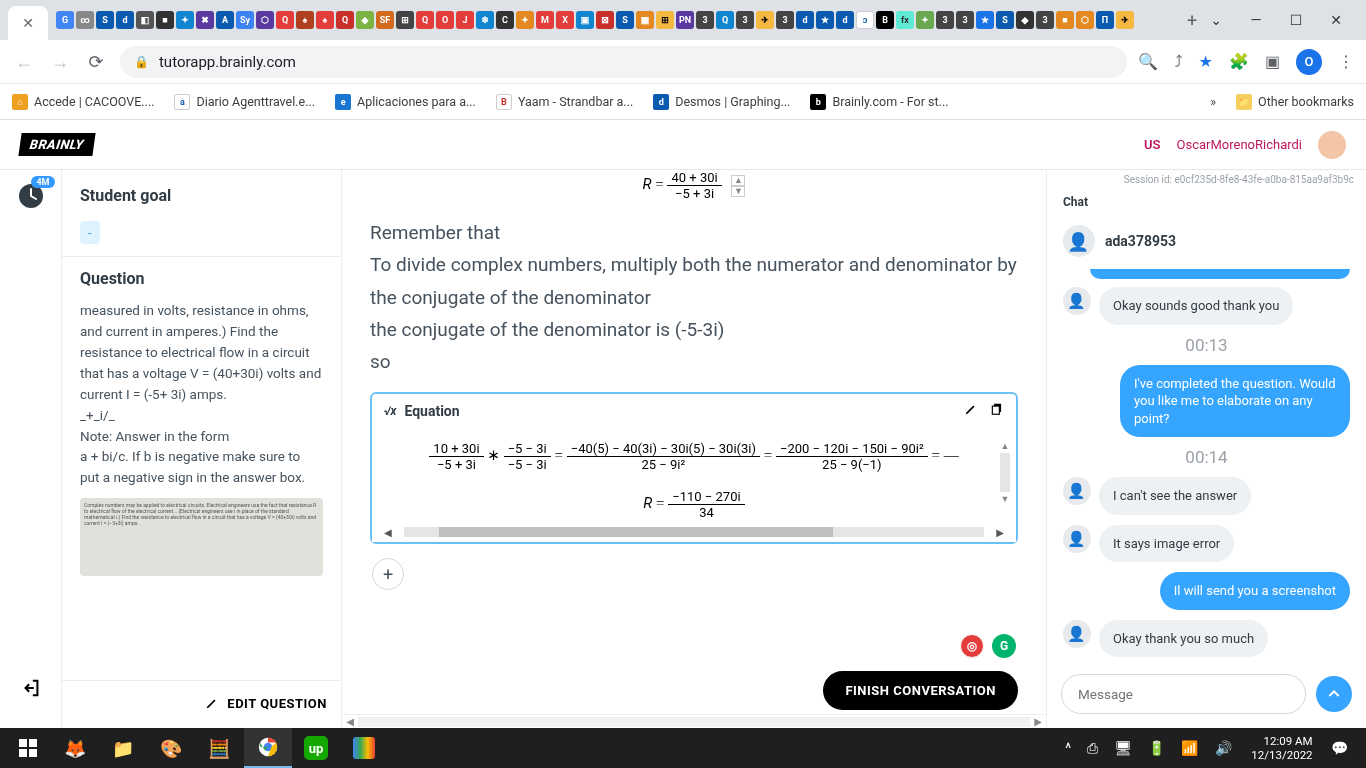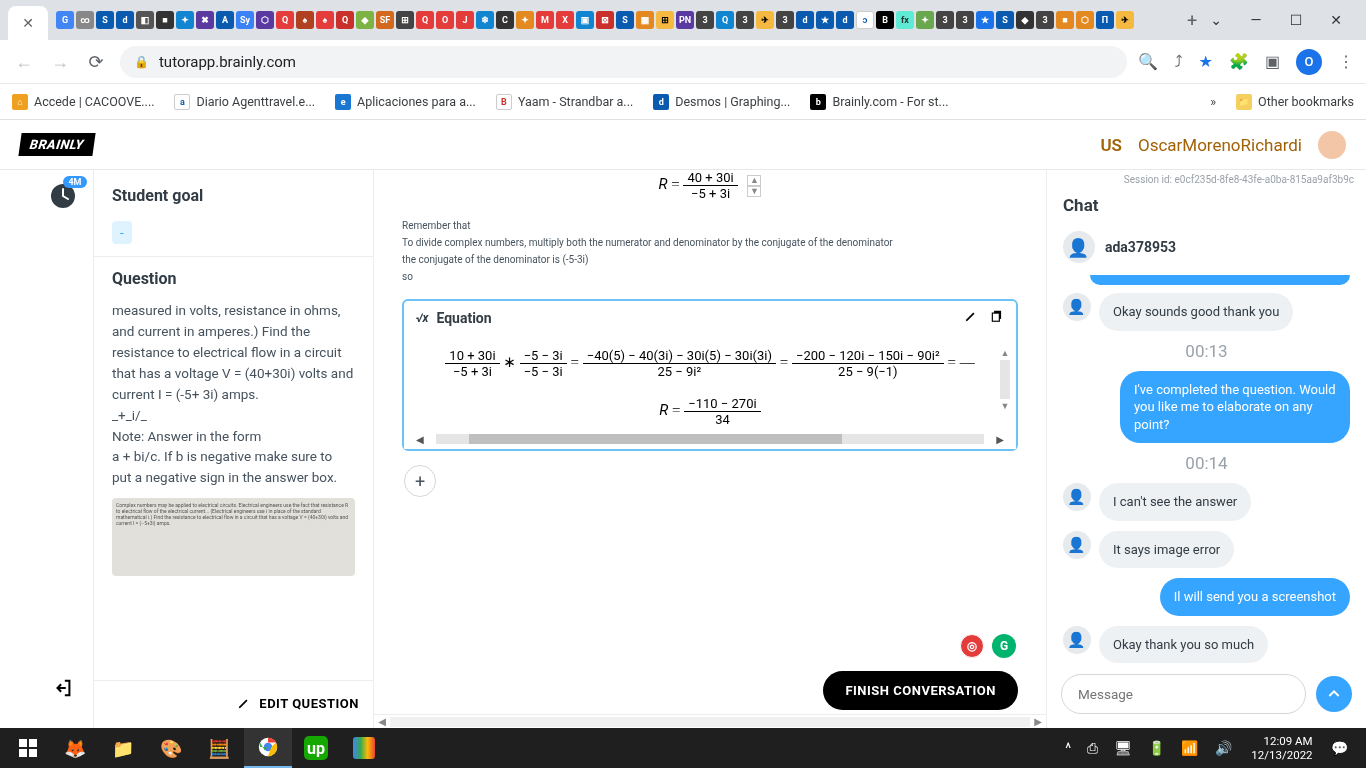--- a/index.html
+++ b/index.html
@@ -27,26 +27,26 @@
 
 .bookmarks-bar { height: 36px; background: #fff; border-bottom: 1px solid #e0e0e0; display: flex; align-items: center; padding: 0 12px; gap: 20px; font-size: 12.5px; color: #3c4043; }
 .bm-item { display: flex; align-items: center; gap: 6px; cursor: pointer; white-space: nowrap; }
 .bm-icon { width: 16px; height: 16px; border-radius: 2px; display: flex; align-items: center; justify-content: center; font-size: 9px; font-weight: bold; color: #fff; }
 .bm-more { margin-left: auto; }
 .bm-other { display: flex; align-items: center; gap: 6px; }
 
 
 .app-header { height: 50px; background: #fff; border-bottom: 1px solid #e8e8e8; display: flex; align-items: center; padding: 0 20px; }
 .brainly-logo { background: #000; color: #fff; padding: 4px 10px; font-weight: 800; font-size: 13px; letter-spacing: 0.5px; font-style: italic; transform: skewX(-8deg); }
-.header-right { margin-left: auto; display: flex; align-items: center; gap: 16px; font-size: 17px; color: #a16207; }
+.header-right { margin-left: auto; display: flex; align-items: center; gap: 16px; font-size: 13px; color: #be185d; }
 .header-right .flag { font-weight: 600; }
 .header-avatar { width: 28px; height: 28px; border-radius: 50%; background: #f2c6a7; }
 
 
-.main-area { flex: 1; display: flex; min-height: 0; position: relative; padding-left: 32px; }
+.main-area { flex: 1; display: flex; min-height: 0; position: relative; }
 
 .left-rail { width: 62px; background: #fff; border-right: 1px solid #ebedf0; display: flex; flex-direction: column; align-items: center; padding-top: 12px; }
 .rail-badge { position: relative; }
 .rail-count { position: absolute; top: -6px; right: -10px; background: #3399ff; color: #fff; font-size: 9px; font-weight: 700; padding: 1px 5px; border-radius: 8px; }
 .rail-exit { margin-top: auto; margin-bottom: 24px; font-size: 20px; cursor: pointer; }
 
 .left-panel { width: 280px; background: #fff; border-right: 1px solid #ebedf0; display: flex; flex-direction: column; position: relative; }
 .panel-head { padding: 16px 18px; font-weight: 700; color: #323c45; font-size: 16px; }
 .goal-pill { margin: 0 18px 12px; background: #dff3ff; color: #36a5ff; font-size: 13px; padding: 4px 8px; border-radius: 4px; width: fit-content; }
 .question-section { padding: 12px 18px; font-weight: 700; color: #323c45; font-size: 16px; border-top: 1px solid #ebedf0; }
@@ -61,21 +61,21 @@
 .center-head { padding: 18px 28px 8px; display: flex; align-items: center; justify-content: space-between; }
 .answer-title { font-weight: 700; font-size: 17px; color: #323c45; }
 .answer-hint { font-size: 11px; color: #a07020; display: flex; align-items: center; gap: 6px; }
 .center-body { flex: 1; overflow: auto; padding: 0 28px 12px; position: relative; }
 .eq-top { text-align: center; font-family: "Cambria Math", Georgia, serif; font-size: 15px; margin-bottom: 16px; position: relative; }
 .eq-top .spinner { display: inline-flex; flex-direction: column; vertical-align: middle; margin-left: 6px; }
 .eq-top .spinner span { font-size: 9px; color: #888; border: 1px solid #ccc; width: 14px; height: 11px; display: flex; align-items: center; justify-content: center; cursor: pointer; }
 .frac { display: inline-block; text-align: center; vertical-align: middle; }
 .frac .num { display: block; border-bottom: 1px solid #000; padding: 0 4px; font-size: 13px; }
 .frac .den { display: block; padding: 0 4px; font-size: 13px; }
-.answer-text { font-size: 10px; color: #46535e; line-height: 1.7; margin-bottom: 14px; }
+.answer-text { font-size: 19px; color: #46535e; line-height: 1.7; margin-bottom: 14px; }
 
 .equation-card { border: 2px solid #6cc2f5; border-radius: 6px; margin-bottom: 14px; }
 .eq-card-head { display: flex; align-items: center; padding: 8px 12px; font-weight: 700; font-size: 14px; color: #323c45; gap: 8px; }
 .fx-badge { font-style: italic; font-size: 12px; }
 .eq-card-head .actions { margin-left: auto; display: flex; gap: 12px; }
 .eq-svg-box { padding: 14px 18px 8px; overflow-x: auto; font-family: "Cambria Math", Georgia, serif; font-size: 15px; white-space: nowrap; position: relative; text-align: center; }
 .eq-scroll-track { height: 14px; background: #fff; display: flex; align-items: center; padding: 0 12px 6px; }
 .eq-scroll-track .arrow { font-size: 10px; color: #555; cursor: pointer; }
 .eq-scroll-bar { flex: 1; height: 10px; background: #e5e5e5; margin: 0 12px; position: relative; }
 .eq-scroll-thumb { position: absolute; left: 6%; width: 68%; height: 100%; background: #bfbfbf; }
@@ -89,21 +89,21 @@
 .badge-red { background: #e43b3b; border: 1px solid #fff; }
 .badge-green { background: #00b46e; }
 
 .finish-btn { background: #000; color: #fff; font-weight: 700; font-size: 13px; letter-spacing: 0.5px; padding: 12px 22px; border-radius: 26px; border: none; cursor: pointer; position: absolute; right: 28px; bottom: 18px; }
 .h-scroll { height: 14px; border-top: 1px solid #ebedf0; display: flex; align-items: center; }
 .h-scroll .arr { width: 16px; text-align: center; font-size: 10px; color: #888; }
 .h-scroll .trk { flex: 1; height: 10px; background: #f0f0f0; }
 
 .chat-panel { width: 320px; background: #fff; border-left: 1px solid #ebedf0; display: flex; flex-direction: column; }
 .session-id { font-size: 10px; color: #9aa1a8; text-align: right; padding: 4px 12px; }
-.chat-title { font-weight: 700; font-size: 17px; color: #323c45; padding: 6px 16px 10px; }
+.chat-title { font-weight: 700; font-size: 12px; color: #323c45; padding: 6px 16px 10px; }
 .chat-user { display: flex; align-items: center; gap: 10px; padding: 6px 16px 12px; }
 .chat-avatar { width: 32px; height: 32px; border-radius: 50%; background: #e6eaed; display: flex; align-items: center; justify-content: center; color: #9aa1a8; font-size: 18px; }
 .chat-username { font-weight: 700; font-size: 14px; color: #323c45; }
 .chat-messages { flex: 1; overflow-y: auto; padding: 0 16px 10px; }
 .chat-cut { height: 10px; background: linear-gradient(#e8f4ff, transparent); border-radius: 0 0 10px 10px; margin-bottom: 8px; width: 260px; margin-left: auto; background: #36a5ff; border-radius: 0 0 18px 18px; }
 .msg-row { display: flex; align-items: flex-start; gap: 8px; margin-bottom: 10px; }
 .msg-row.right { justify-content: flex-end; }
 .msg-av { width: 28px; height: 28px; border-radius: 50%; background: #e6eaed; display: flex; align-items: center; justify-content: center; color: #9aa1a8; font-size: 15px; flex-shrink: 0; }
 .msg-bubble { font-size: 13px; padding: 10px 14px; border-radius: 20px; max-width: 230px; line-height: 1.35; }
 .msg-left { background: #eef1f3; color: #323c45; }
@@ -439,21 +439,21 @@
   <div class="task-item active">
       <svg width="20" height="20" viewBox="0 0 24 24">
         <circle cx="12" cy="12" r="11" fill="#fff"></circle>
         <circle cx="12" cy="12" r="5" fill="#4285f4"></circle>
         <path d="M12 1a11 11 0 0 1 9.5 5.5H12V1z" fill="#ea4335"></path>
         <path d="M2.5 6.5L8 16l4-4H2.5z" fill="#34a853"></path>
         <path d="M12 23l4-11 5.5-5.5A11 11 0 0 1 12 23z" fill="#fbbc05"></path>
       </svg>
     </div>
   <div class="task-item">
-      <div style="background:#14a800;width:24px;height:24px;border-radius:5px;display:flex;align-items:center;justify-content:center;font-size:16px;font-weight:700">up</div>
+      <div style="background:#14a800;width:24px;height:24px;border-radius:5px;display:flex;align-items:center;justify-content:center;font-size:13px;font-weight:700">up</div>
     </div>
   <div class="task-item">
       <div style="width:22px;height:22px;background:linear-gradient(90deg,#4285f4,#34a853,#fbbc05,#ea4335);border-radius:3px"></div>
     </div>
 
   <div class="task-right">
     <span class="tray-icon">^</span>
     <span class="tray-icon">⎙</span>
     <span class="tray-icon">🖥</span>
     <span class="tray-icon">🔋</span>

